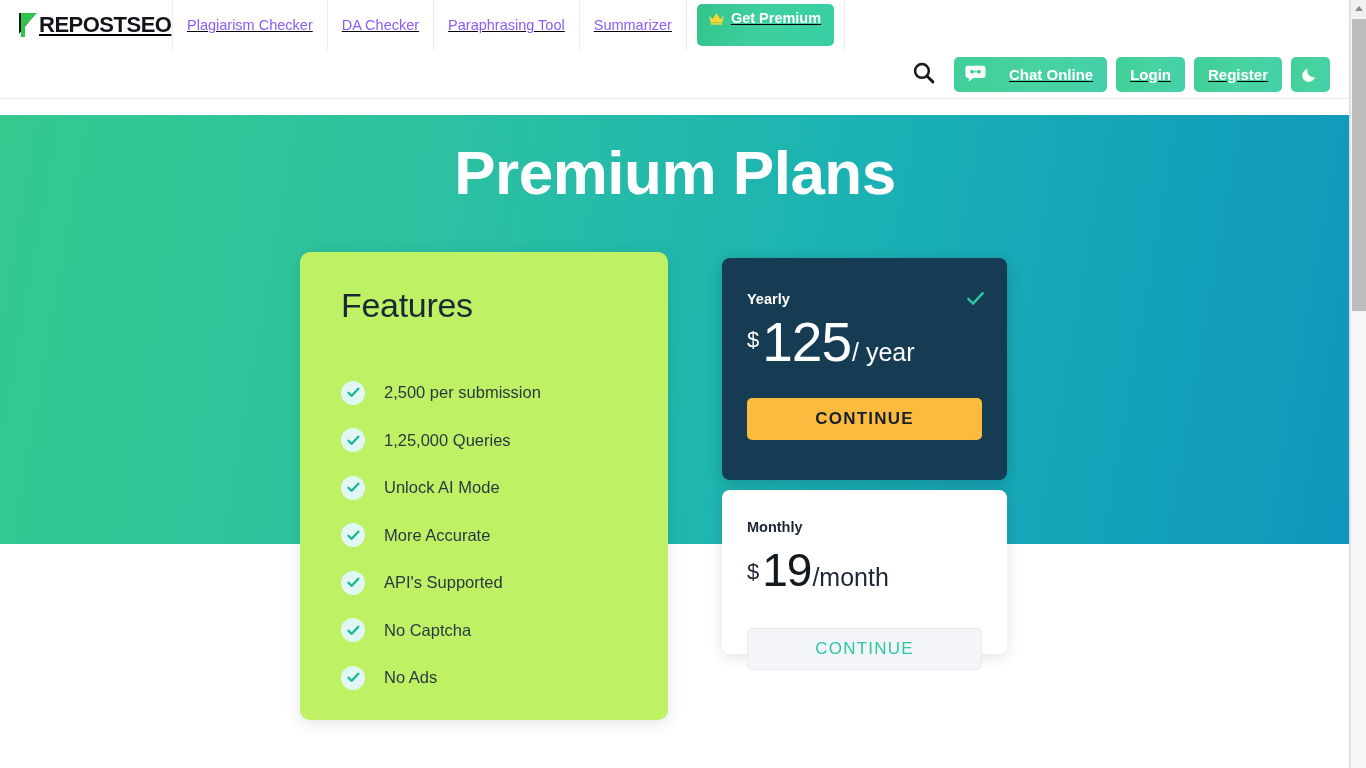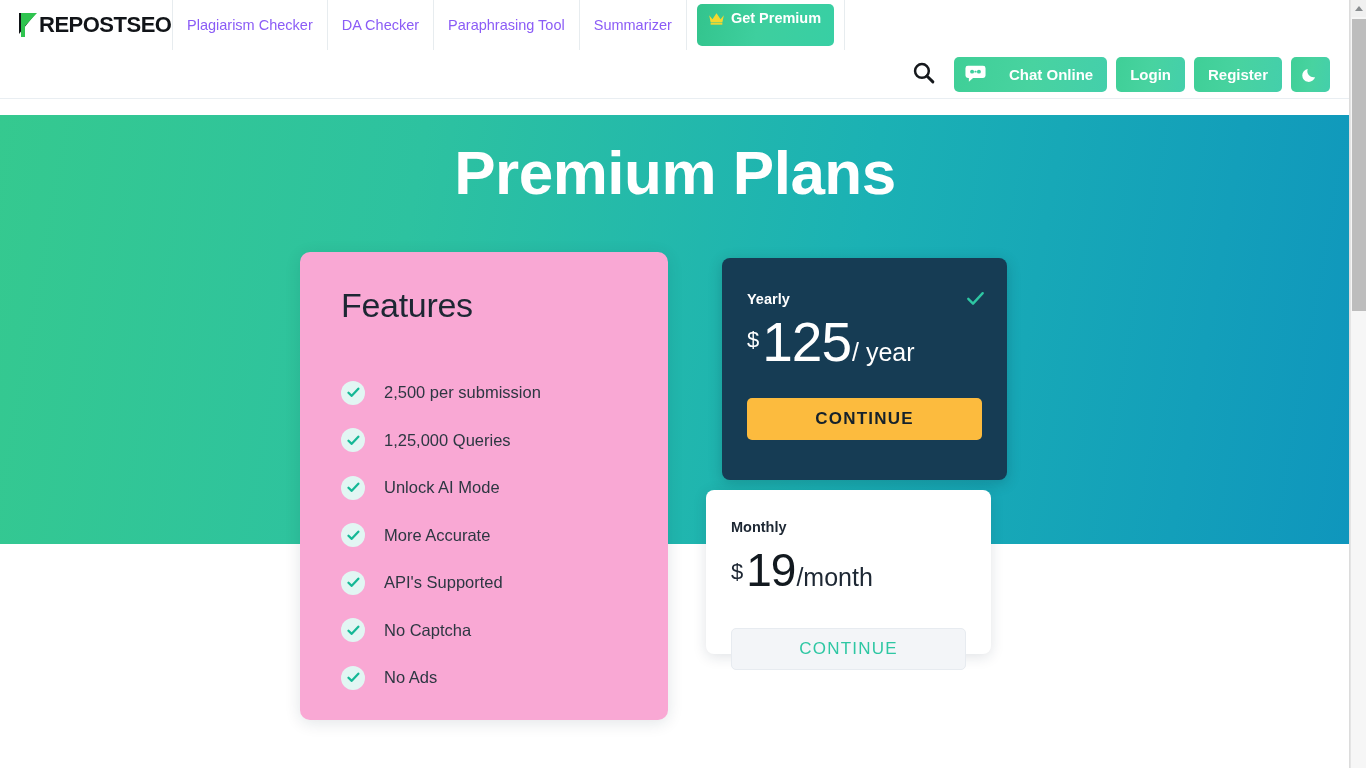--- a/index.html
+++ b/index.html
@@ -10,20 +10,21 @@
     position:relative;
   }
 
   
   .header {
     position:absolute; top:0; left:0;
     width:1350px; height:99px;
     background:#ffffff;
     border-bottom:1px solid #e9eef2;
     z-index:20;
+    text-decoration:underline;
   }
   .header-row1 {
     position:relative;
     height:50px;
     display:flex; align-items:stretch;
   }
   .logo-wrap {
     width:172px; min-width:172px;
     display:flex; align-items:center;
     padding-left:18px;
@@ -119,21 +120,21 @@
     font-weight:bold;
     letter-spacing:-0.5px;
     line-height:1.1;
   }
 
   
   .features-card {
     position:absolute;
     left:300px; top:252px;
     width:368px; height:468px;
-    background:#f9a8d4;
+    background:#bef264;
     border-radius:10px;
     box-shadow:0 3px 16px rgba(20,40,60,0.12);
     z-index:5;
   }
   .features-title {
     position:absolute; left:41px; top:34px;
     font-size:34px; color:#1d2733; font-weight:normal;
     letter-spacing:-0.3px;
   }
   .features-list {
@@ -197,21 +198,21 @@
     background:#fcbb3e;
     color:#15212b;
     border:none; border-radius:5px;
     font-size:17px; font-weight:bold;
     letter-spacing:1.2px;
     cursor:pointer;
   }
 
   .plan-monthly {
     position:absolute;
-    left:706px; top:490px;
+    left:722px; top:490px;
     width:285px; height:164px;
     background:#ffffff;
     border-radius:8px;
     box-shadow:0 3px 14px rgba(20,40,60,0.13);
     z-index:6;
   }
   .plan-label-m {
     position:absolute; left:25px; top:519px;
     color:#1d2733; font-size:14.5px; font-weight:bold;
   }

